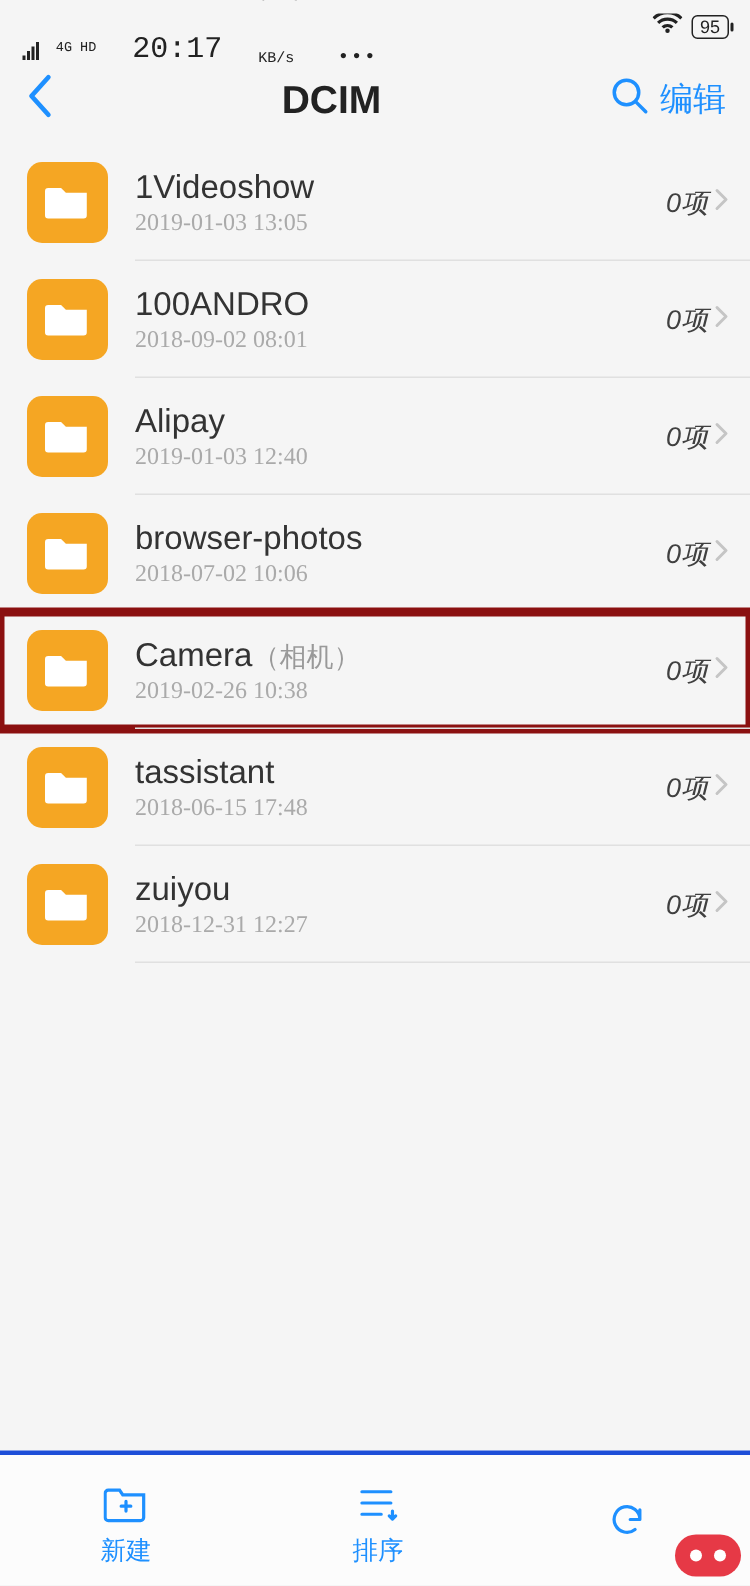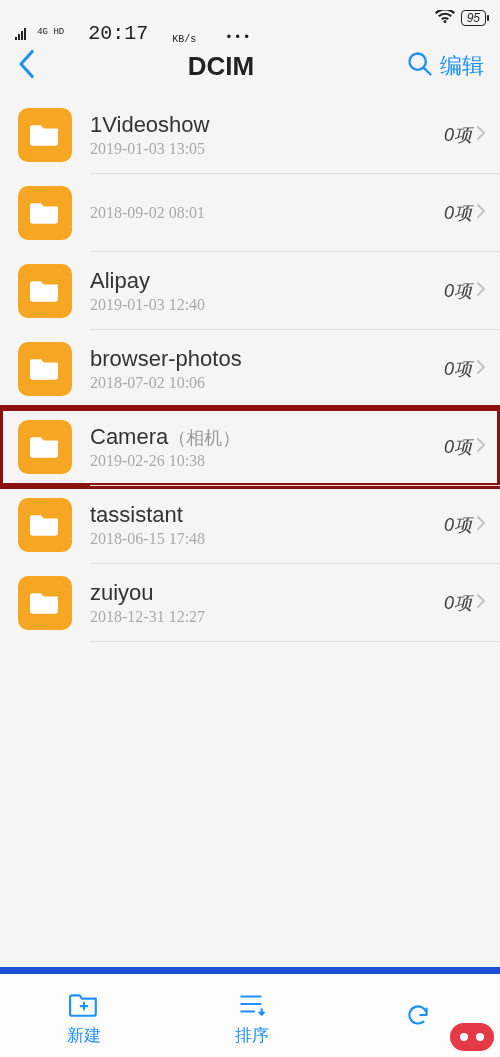--- a/index.html
+++ b/index.html
@@ -26,21 +26,20 @@
     .status-speed .num { font-size: 12px; }
     .status-speed .unit { font-size: 10px; margin-top: 32px; }
     .status-dots { font-size: 13px; letter-spacing: 1px; }
     .status-right { display: flex; align-items: center; gap: 6px; }
     .battery-box {
       border: 1.5px solid #222;
       border-radius: 4px;
       padding: 0 5px;
       font-size: 12px;
       position: relative;
-      font-style: italic;
     }
     .battery-box::after {
       content: "";
       position: absolute;
       right: -4px;
       top: 30%;
       width: 2px;
       height: 40%;
       background: #222;
       border-radius: 1px;
@@ -101,21 +100,21 @@
     .folder-date { font-size: 16px; color: #aaa; font-family: Liberation Serif, serif; }
     .folder-count { font-size: 18px; color: #404040; margin-right: 4px; font-style: italic; }
     .chevron { color: #c5c5c5; flex-shrink: 0; }
     .bottom-bar {
       position: absolute;
       bottom: 0;
       left: 0;
       right: 0;
       height: 90px;
       background: #fcfcfc;
-      border-top: 7px solid #1d4ed8;
+      border-top: 3px solid #1d4ed8;
       display: flex;
       justify-content: space-around;
       align-items: center;
       padding: 8px 0 4px;
     }
     .bottom-item {
       display: flex;
       flex-direction: column;
       align-items: center;
       gap: 5px;
@@ -226,20 +225,23 @@
         </svg>
     </span>
     </div>
     <div class="folder-row">
     <div class="folder-icon">
       <svg width="30" height="24" viewBox="0 0 28 22">
           <path d="M2 2h8l3 3h13v14a2 2 0 01-2 2H2a2 2 0 01-2-2V4a2 2 0 012-2z" fill="#fff"></path>
         </svg>
     </div>
     <div class="folder-info">
+      <div class="folder-name">
+        <span>100ANDRO</span><span class="alias"></span>
+      </div>
       <div class="folder-date">2018-09-02 08:01</div>
     </div>
     <span class="folder-count">0项</span>
     <span class="chevron">
       <svg width="10" height="16" viewBox="0 0 10 16">
           <path d="M2 2l6 6-6 6" stroke="#c5c5c5" stroke-width="2" fill="none" stroke-linecap="round" stroke-linejoin="round"></path>
         </svg>
     </span>
     </div>
     <div class="folder-row">

